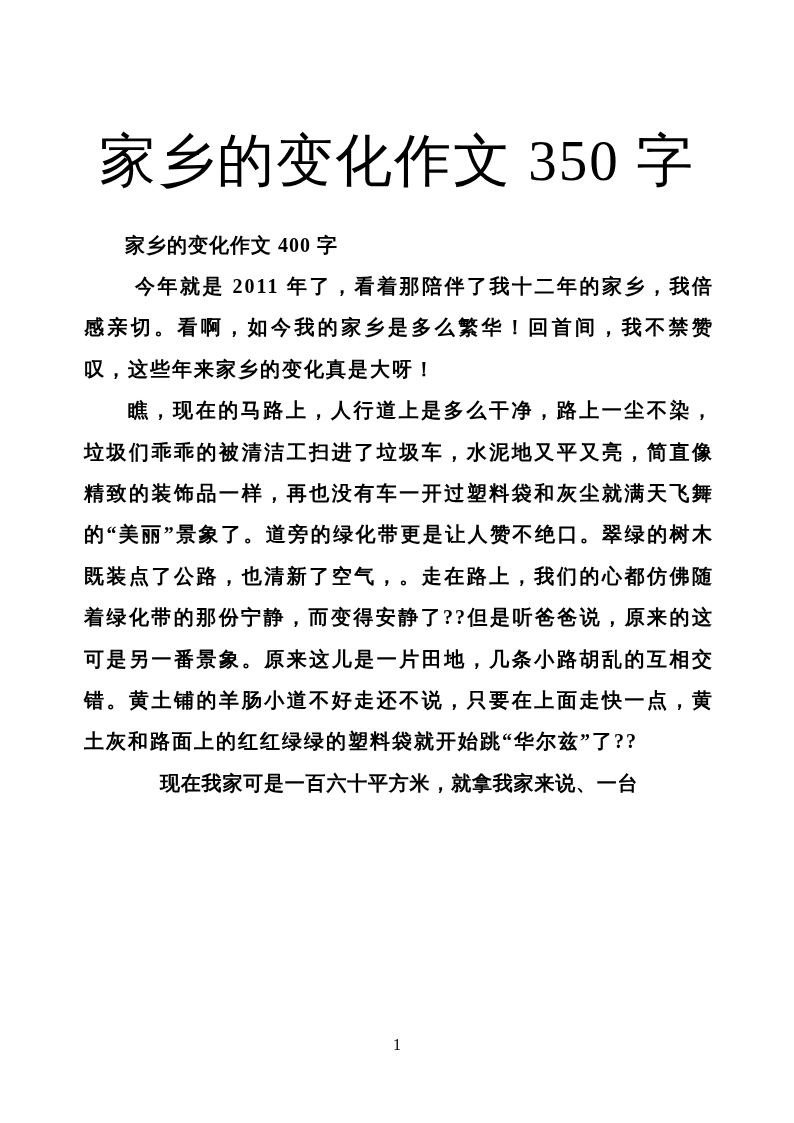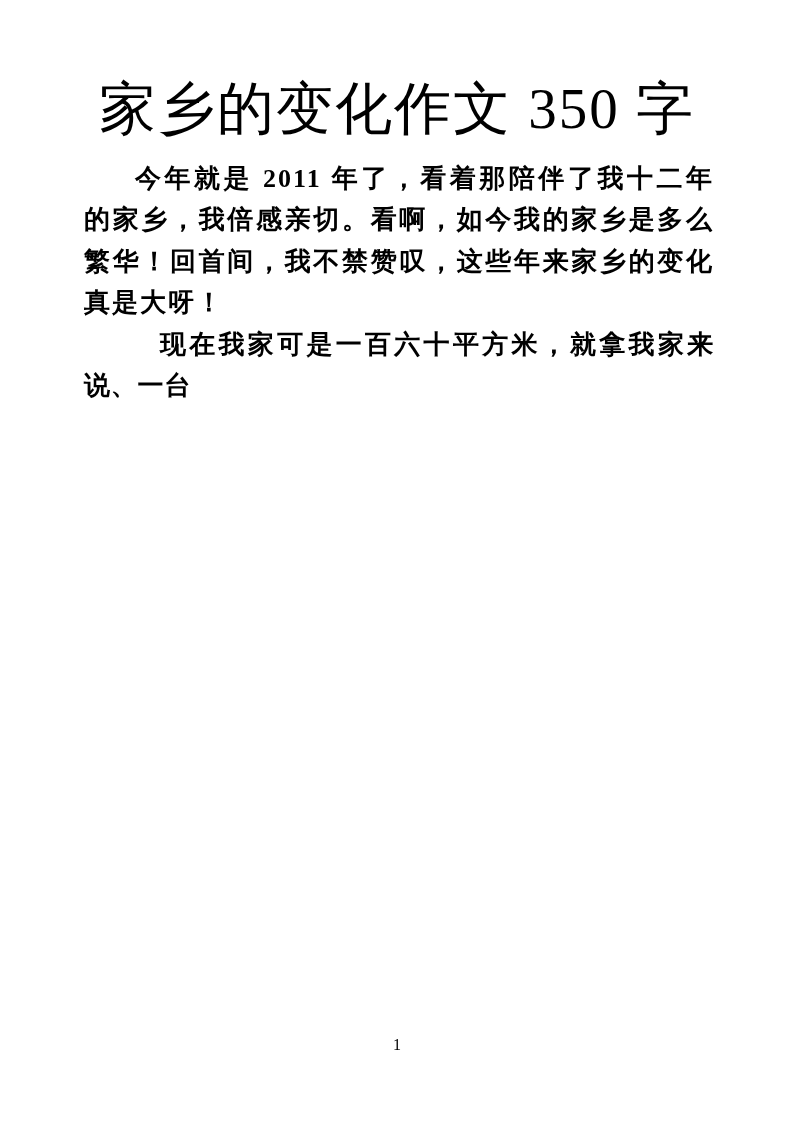--- a/index.html
+++ b/index.html
@@ -12,39 +12,39 @@
     width: 794px;
     height: 1123px;
     background: #ffffff;
     color: #000000;
     font-family: "Liberation Serif", "DejaVu Serif", serif;
     overflow: hidden;
     box-sizing: border-box;
   }
   .doc-title {
     margin: 0;
-    padding-top: 68px;
+    padding-top: 120px;
     text-align: center;
     font-size: 57px;
     font-weight: 400;
     line-height: 82px;
     letter-spacing: 2px;
     white-space: nowrap;
   }
   .doc-subtitle {
     margin: 30px 80px 0 84px;
     font-size: 20px;
     font-weight: 700;
     line-height: 26px;
     letter-spacing: 1px;
     text-indent: 41px;
   }
   .content {
     margin: 8px 80px 0 84px;
-    font-size: 26px;
+    font-size: 20px;
     font-weight: 700;
     line-height: 41.4px;
     letter-spacing: 2px;
     text-align: justify;
   }
   .content p {
     margin: 0;
     padding: 0;
   }
   .p1 { text-indent: 51px; }
@@ -61,21 +61,23 @@
     font-weight: 400;
   }
 </style>
 </head>
 <body>
 
 <div class="page">
 
   <h1 class="doc-title">家乡的变化作文 350 字</h1>
 
+  <h2 class="doc-subtitle">家乡的变化作文 400 字</h2>
 
   <div class="content">
     <p class="p1">今年就是 2011 年了，看着那陪伴了我十二年的家乡，我倍感亲切。看啊，如今我的家乡是多么繁华！回首间，我不禁赞叹，这些年来家乡的变化真是大呀！</p>
+    <p class="p2">瞧，现在的马路上，人行道上是多么干净，路上一尘不染，垃圾们乖乖的被清洁工扫进了垃圾车，水泥地又平又亮，简直像精致的装饰品一样，再也没有车一开过塑料袋和灰尘就满天飞舞的“美丽”景象了。道旁的绿化带更是让人赞不绝口。翠绿的树木既装点了公路，也清新了空气，。走在路上，我们的心都仿佛随着绿化带的那份宁静，而变得安静了??但是听爸爸说，原来的这可是另一番景象。原来这儿是一片田地，几条小路胡乱的互相交错。黄土铺的羊肠小道不好走还不说，只要在上面走快一点，黄土灰和路面上的红红绿绿的塑料袋就开始跳“华尔兹”了??</p>
     <p class="p4">现在我家可是一百六十平方米，就拿我家来说、一台</p>
   </div>
 
   <div class="page-number">1</div>
 
 </div>
 
 </body></html>

